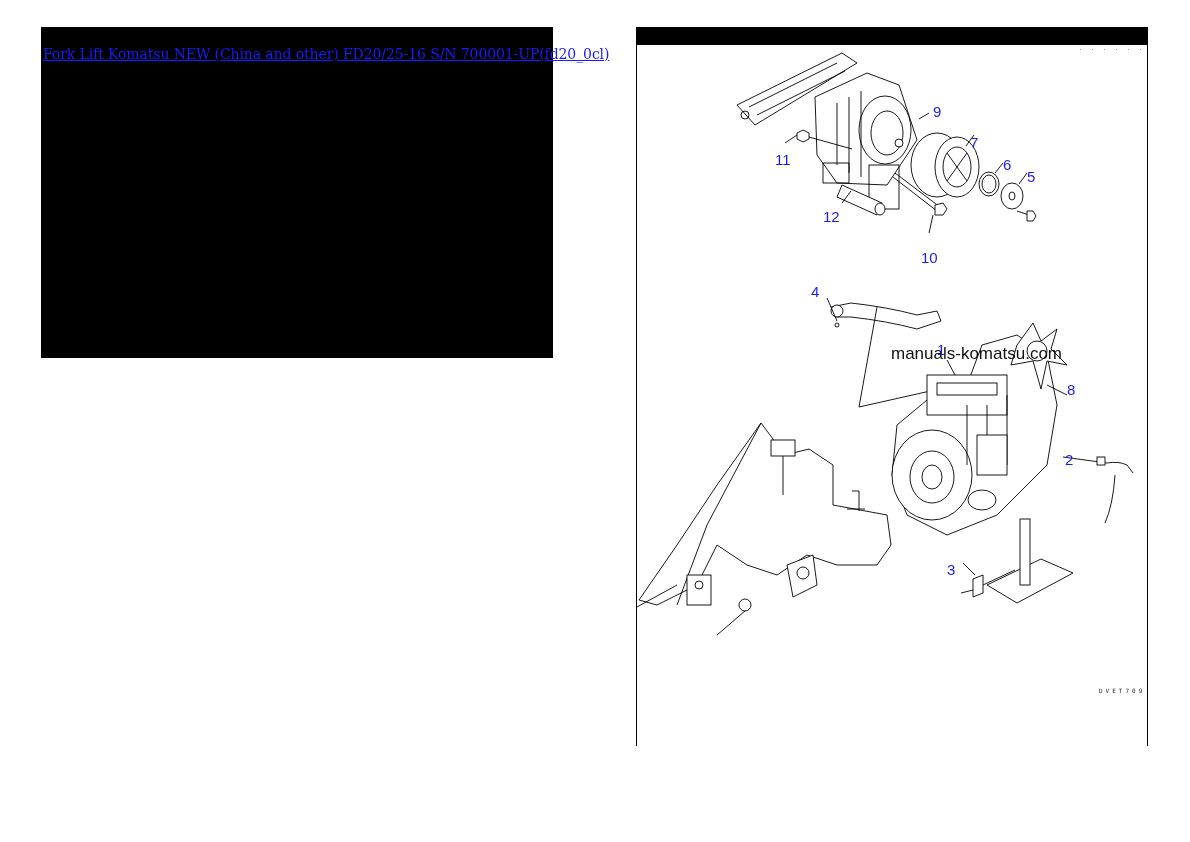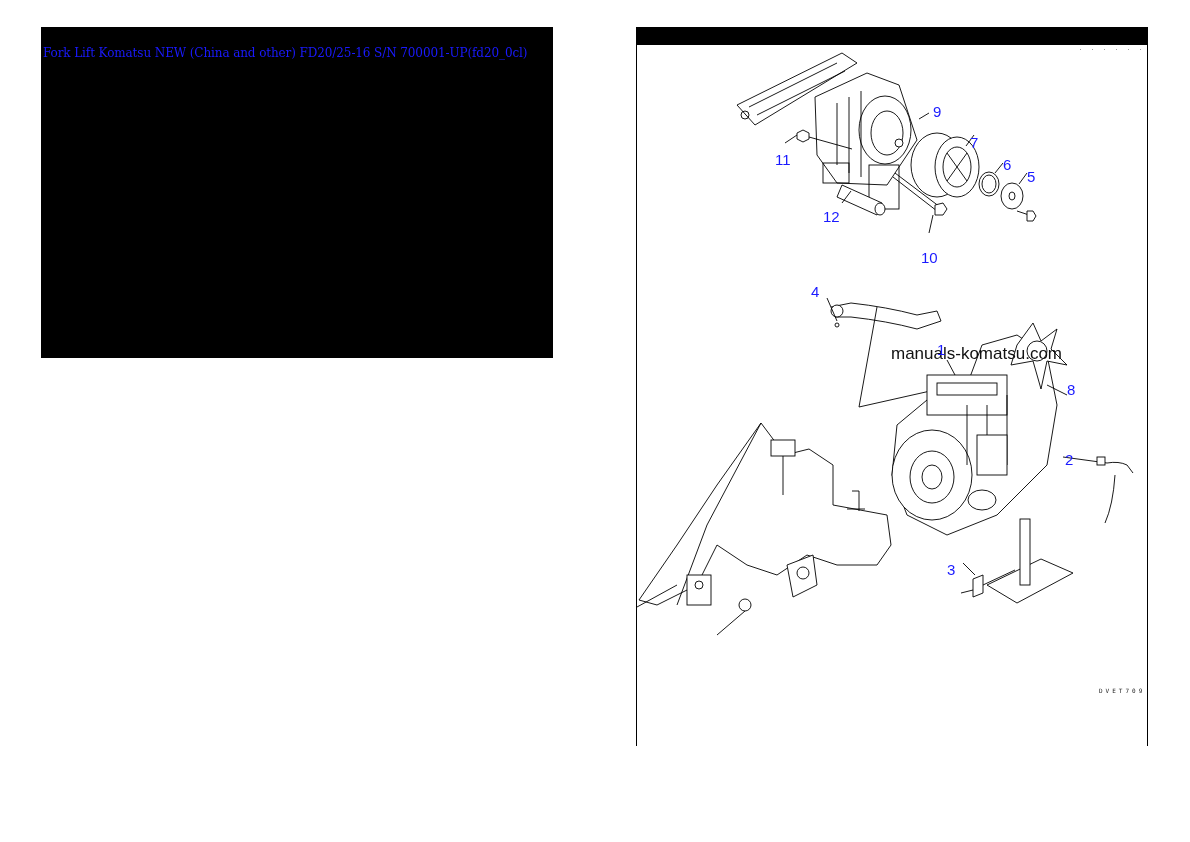--- a/index.html
+++ b/index.html
@@ -1,18 +1,18 @@
 <!DOCTYPE html>
 <html><head>
   <meta charset="utf-8">
   <style>
     html, body { margin: 0; padding: 0; background: #ffffff; }
     body { width: 1190px; height: 842px; position: relative; overflow: hidden; font-family: "DejaVu Serif", serif; }
     .left-panel { position: absolute; left: 41px; top: 27px; width: 512px; height: 331px; background: #000000; }
-    .breadcrumb-link { position: absolute; left: 2px; top: 19px; font-family: "DejaVu Serif", serif; font-size: 12px; color: #1a1aff; white-space: nowrap; letter-spacing: -0.1px; }
+    .breadcrumb-link { position: absolute; left: 2px; top: 19px; font-family: "DejaVu Serif", serif; font-size: 14px; color: #1a1aff; text-decoration: underline; white-space: nowrap; letter-spacing: -0.1px; }
     .right-panel { position: absolute; left: 636px; top: 27px; width: 512px; height: 719px; background: #ffffff; border-left: 1.5px solid #000; border-right: 1.5px solid #000; box-sizing: border-box; }
     .right-header { position: absolute; left: 0; top: 0; width: 100%; height: 18px; background: #000; }
     .header-ticks { position: absolute; right: 2px; top: 18px; font-family: "DejaVu Sans Mono", monospace; font-size: 5px; color: #333; letter-spacing: 3px; }
     .diagram { position: absolute; left: 0; top: 18px; }
     .callout { font-family: "Liberation Sans", sans-serif; font-size: 15px; fill: #1a1aff; }
     .watermark { font-family: "Liberation Sans", sans-serif; font-size: 17px; fill: #111; }
     .fig-code { position: absolute; left: 462px; top: 660px; font-family: "DejaVu Sans Mono", monospace; font-size: 6px; color: #222; letter-spacing: 3px; white-space: nowrap; }
     .ln { stroke: #000; stroke-width: 0.9; fill: none; }
     .lnf { stroke: #000; stroke-width: 0.9; fill: #fff; }
   </style>

